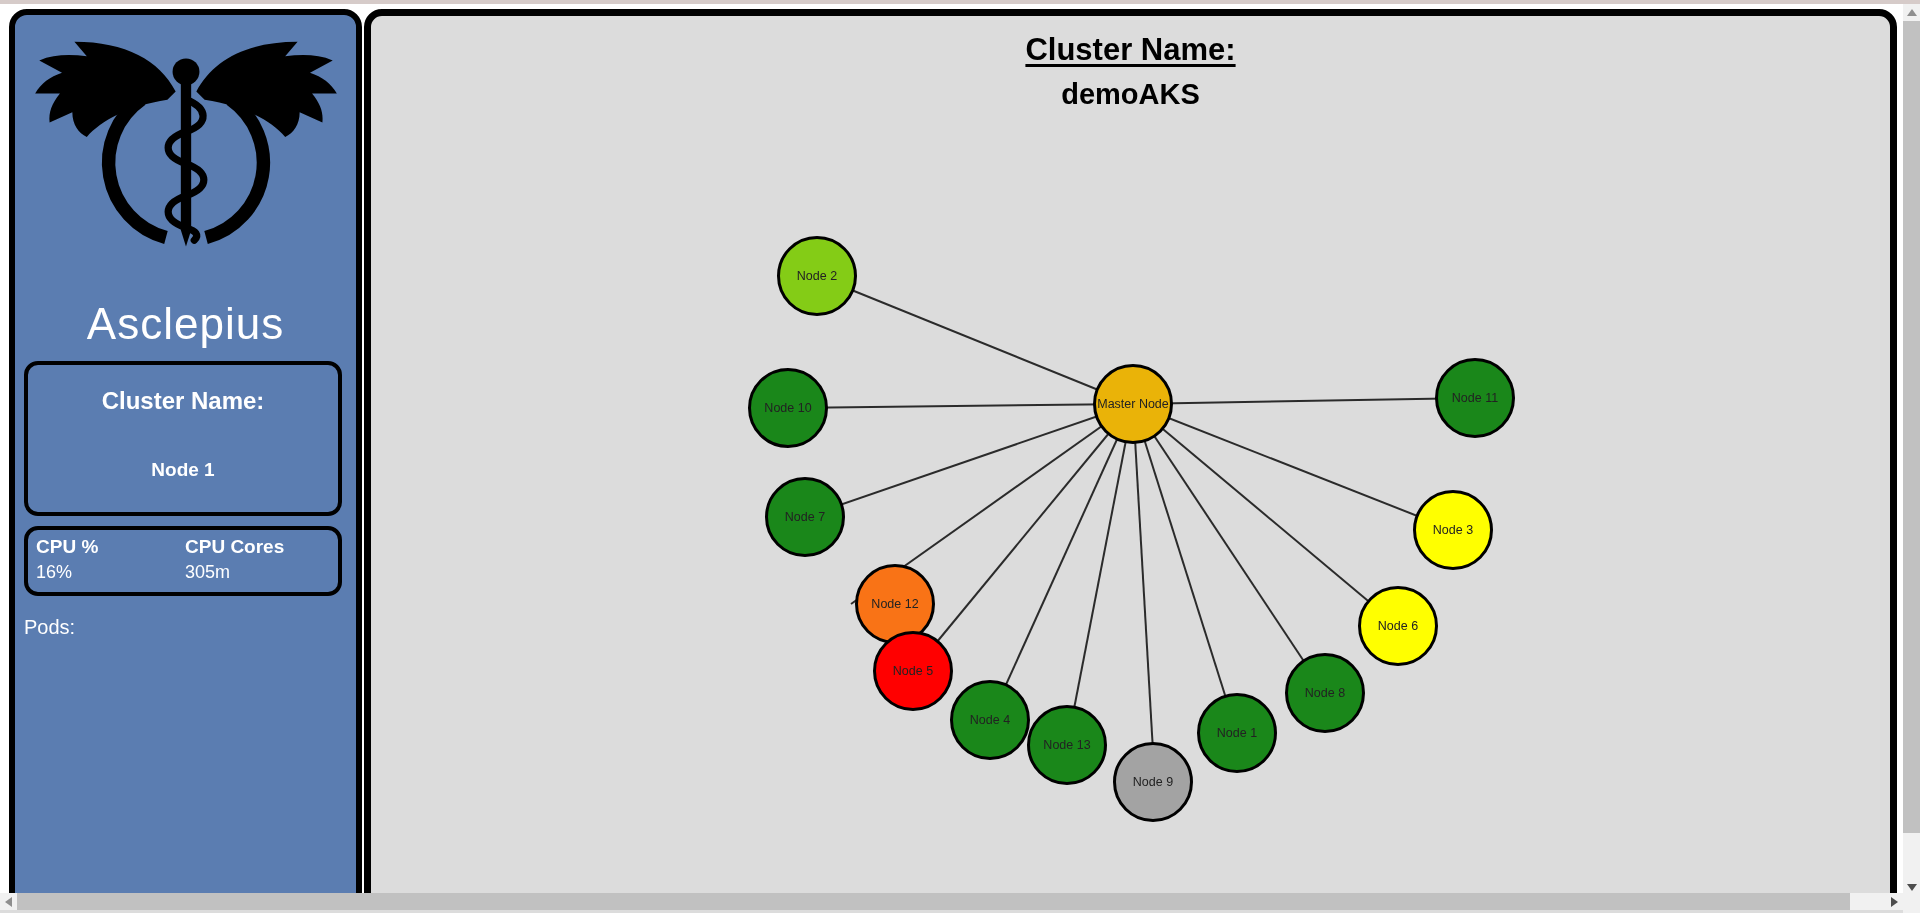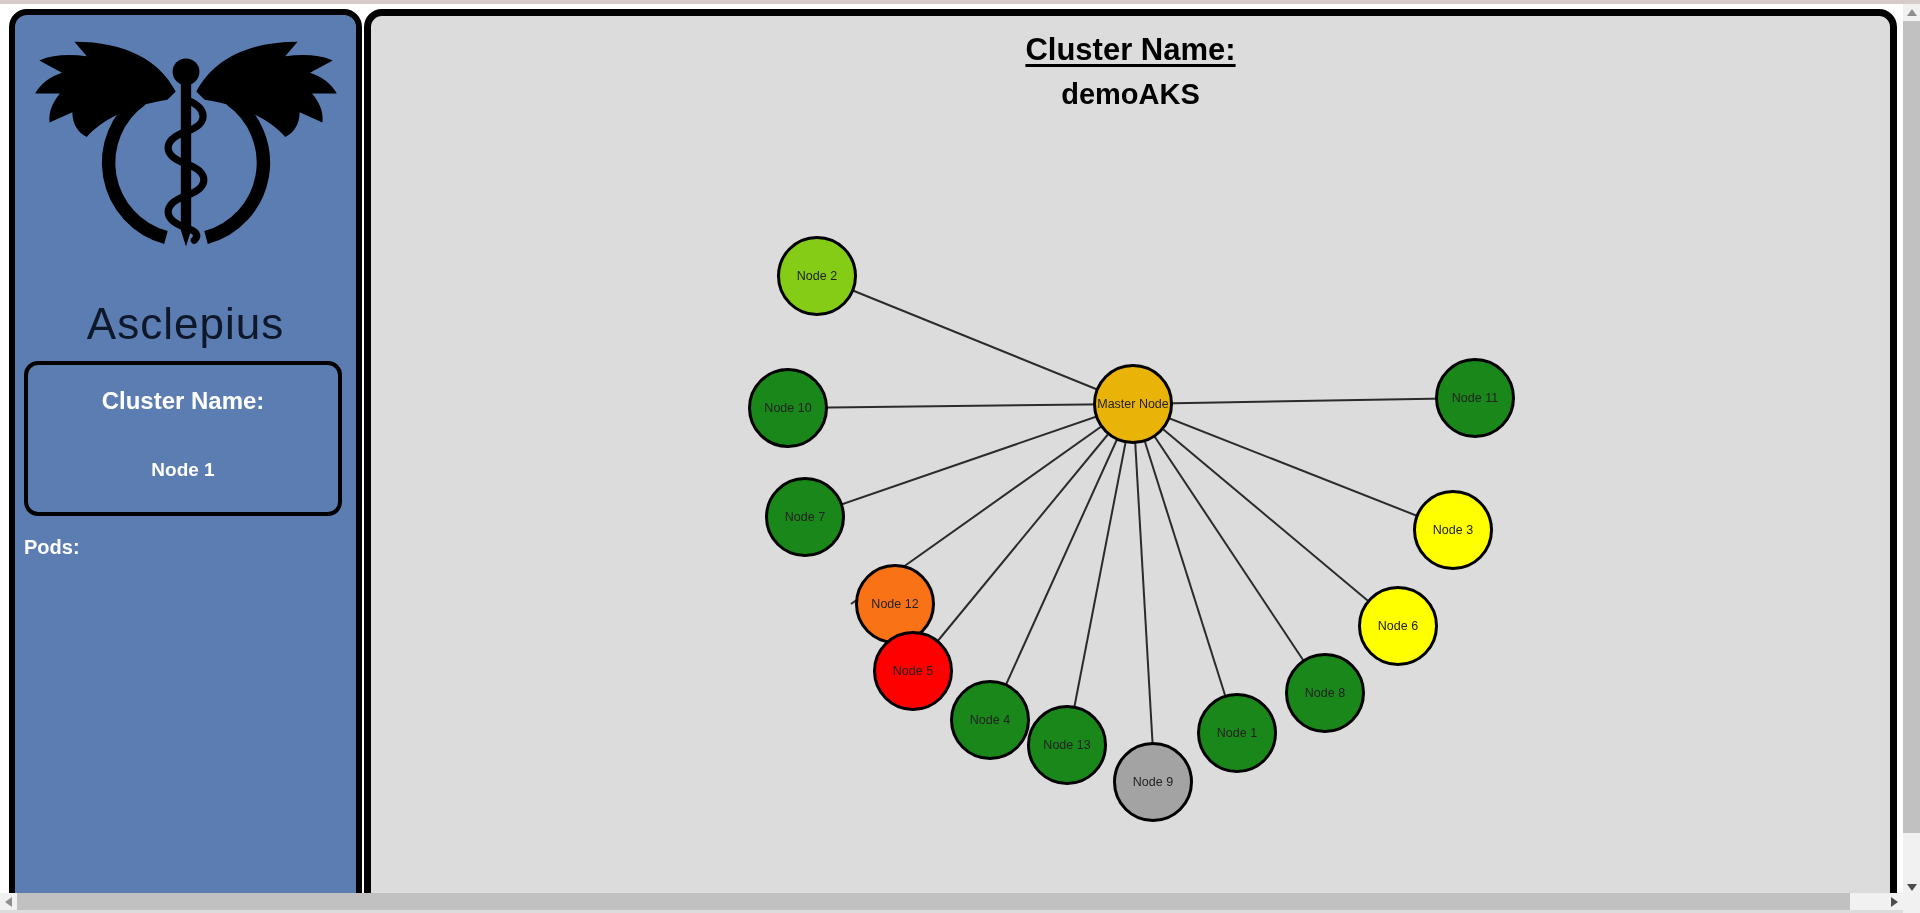--- a/index.html
+++ b/index.html
@@ -5,30 +5,30 @@
   * { margin:0; padding:0; box-sizing:border-box; }
   html,body { width:1920px; height:913px; overflow:hidden; background:#ffffff;
               font-family:"Liberation Sans", sans-serif; }
   .top-strip { position:absolute; left:0; top:0; width:1920px; height:4px; background:#d6cbc9; }
 
   
   .sidebar { position:absolute; left:9px; top:9px; width:353px; height:920px;
              background:#5b7db1; border:6px solid #000; border-radius:18px; color:#fff; }
   .logo-wrap { width:100%; display:flex; justify-content:center; margin-top:10px; }
   .app-name { margin-top:46px; text-align:center; font-size:44px; font-weight:400;
-              letter-spacing:1px; color:#0f172a; }
+              letter-spacing:1px; color:#ffffff; }
   .cluster-box { margin:12px 14px 0 9px; height:155px; border:4px solid #000; border-radius:14px;
                  text-align:center; padding-top:22px; }
   .cluster-box-title { font-size:24px; font-weight:bold; }
   .cluster-box-value { margin-top:44px; font-size:19px; font-weight:bold; }
   .stat-box { margin:10px 14px 0 9px; border:4px solid #000; border-radius:14px;
               padding:6px 4px 8px 8px; display:grid; grid-template-columns:1fr 1fr; row-gap:2px; }
   .stat-box .lbl { font-size:19px; font-weight:bold; line-height:22px; }
   .stat-box .val { font-size:18px; line-height:24px; }
-  .pods-title { margin:20px 0 0 9px; font-size:20px; font-weight:bold; }
+  .pods-title { margin:20px 0 0 9px; font-size:20px; font-weight:normal; }
   .pods-list { margin:14px 0 0 48px; font-size:17px; line-height:21px; }
   .pods-list li { margin-bottom:3px; }
 
   
   .main-panel { position:absolute; left:364px; top:9px; width:1533px; height:924px;
                 background:#dcdcdc; border:7px solid #000; border-radius:18px; }
   .panel-title { padding-top:16px; text-align:center; color:#000; }
   .panel-title .heading { font-size:31px; font-weight:bold; text-decoration:underline;
                           text-decoration-thickness:3px; text-underline-offset:4px; }
   .panel-title .cname { margin-top:10px; font-size:29px; font-weight:bold; }
@@ -94,20 +94,26 @@
     </svg>
   </div>
 
   <div class="app-name">Asclepius</div>
 
   <div class="cluster-box">
     <div class="cluster-box-title">Cluster Name:</div>
     <div class="cluster-box-value">Node 1</div>
   </div>
 
+  <div class="stat-box">
+    <div class="lbl">CPU %</div>
+    <div class="lbl">CPU Cores</div>
+    <div class="val">16%</div>
+    <div class="val">305m</div>
+  </div>
 
 
   <div class="pods-title">Pods:</div>
 </div>
 
 <div class="main-panel">
   <div class="panel-title">
     <div class="heading">Cluster Name:</div>
     <div class="cname">demoAKS</div>
   </div>

